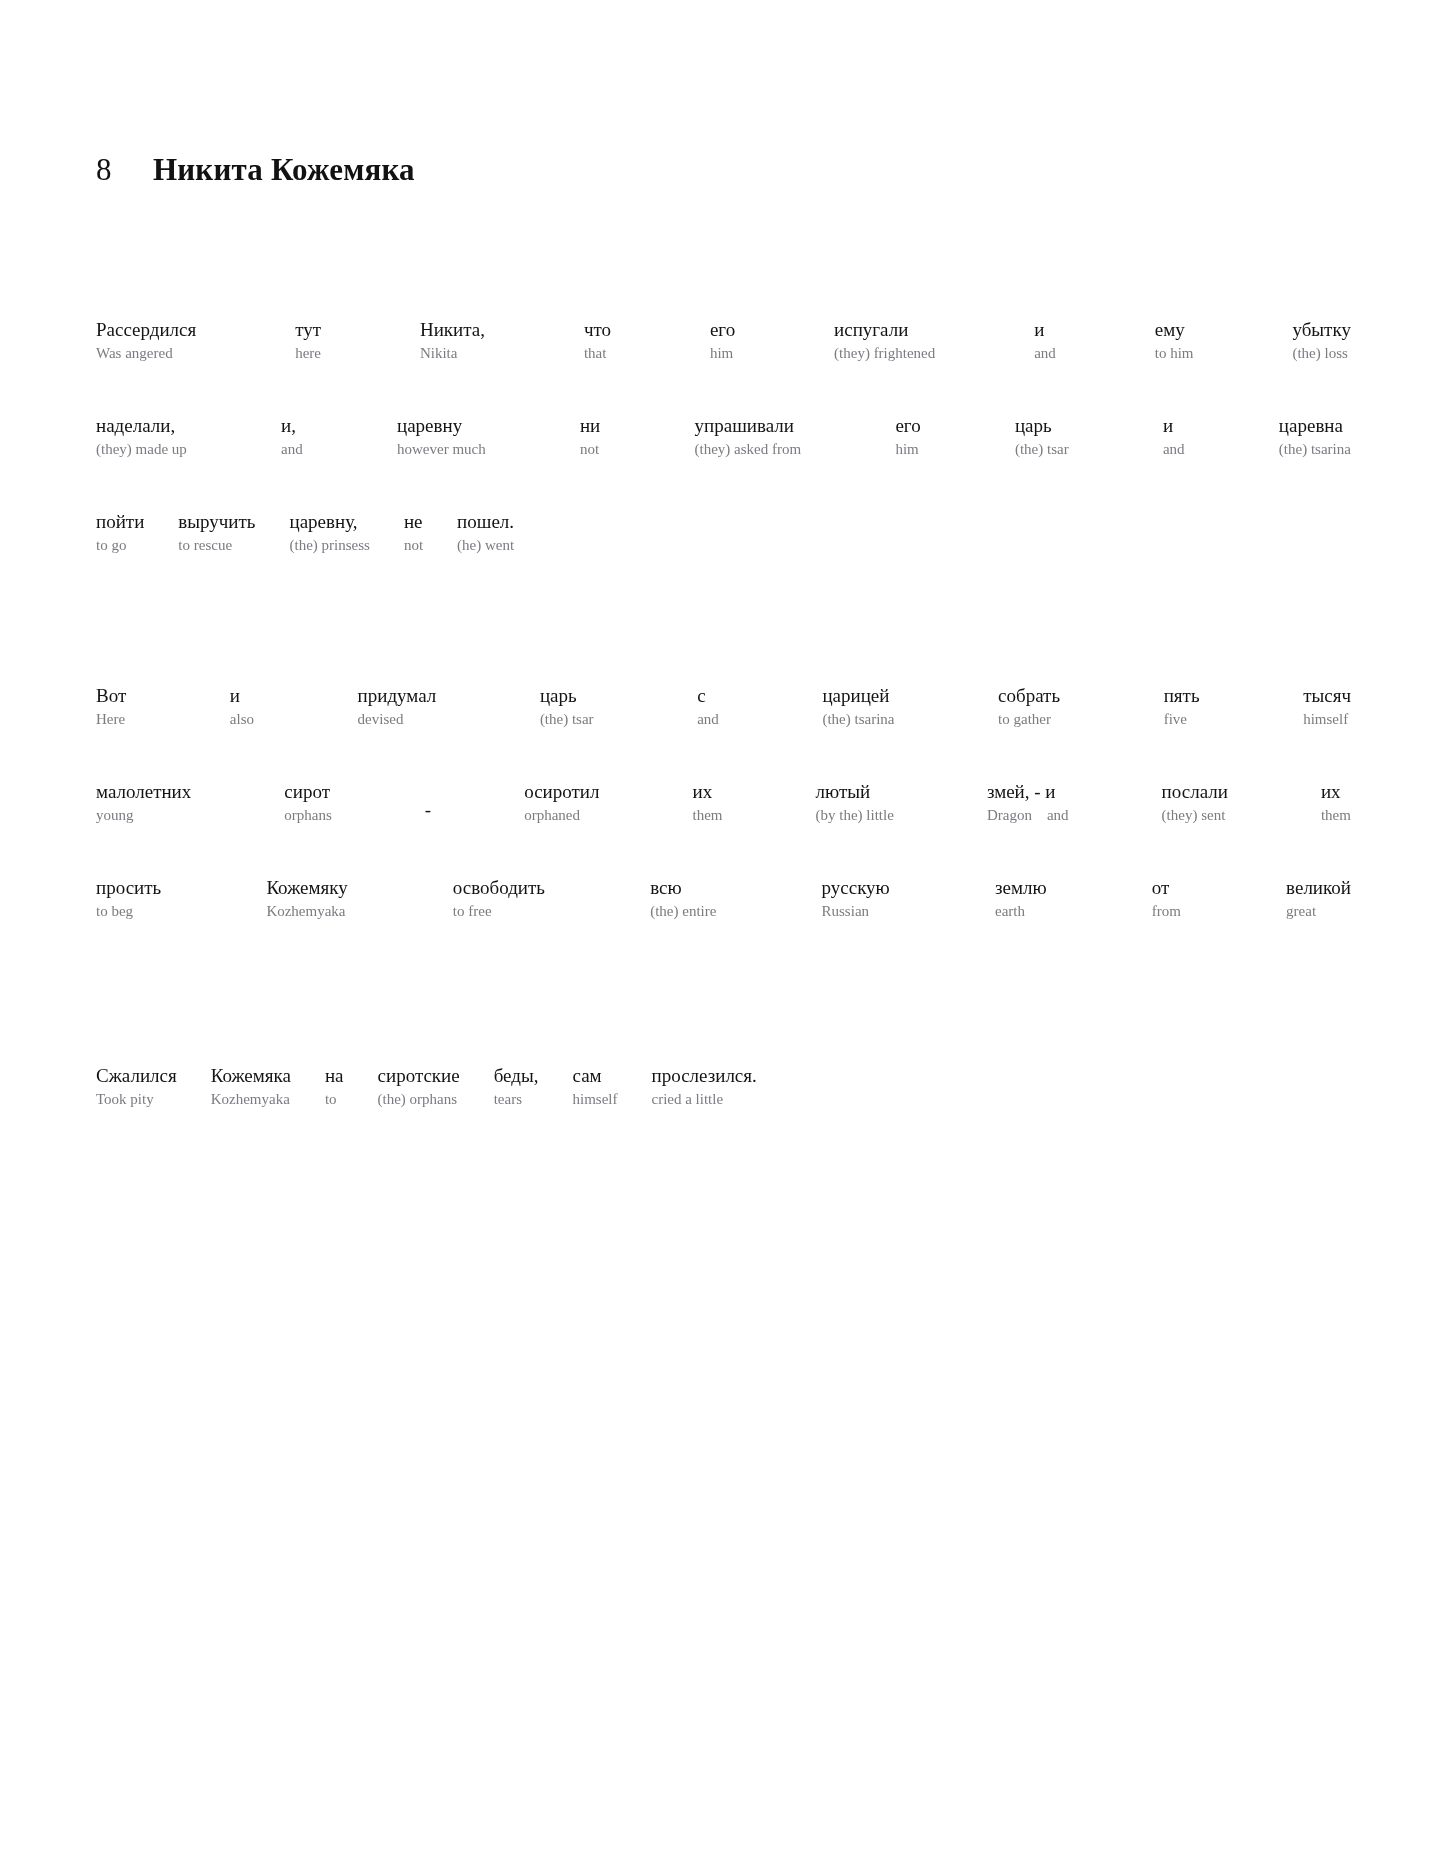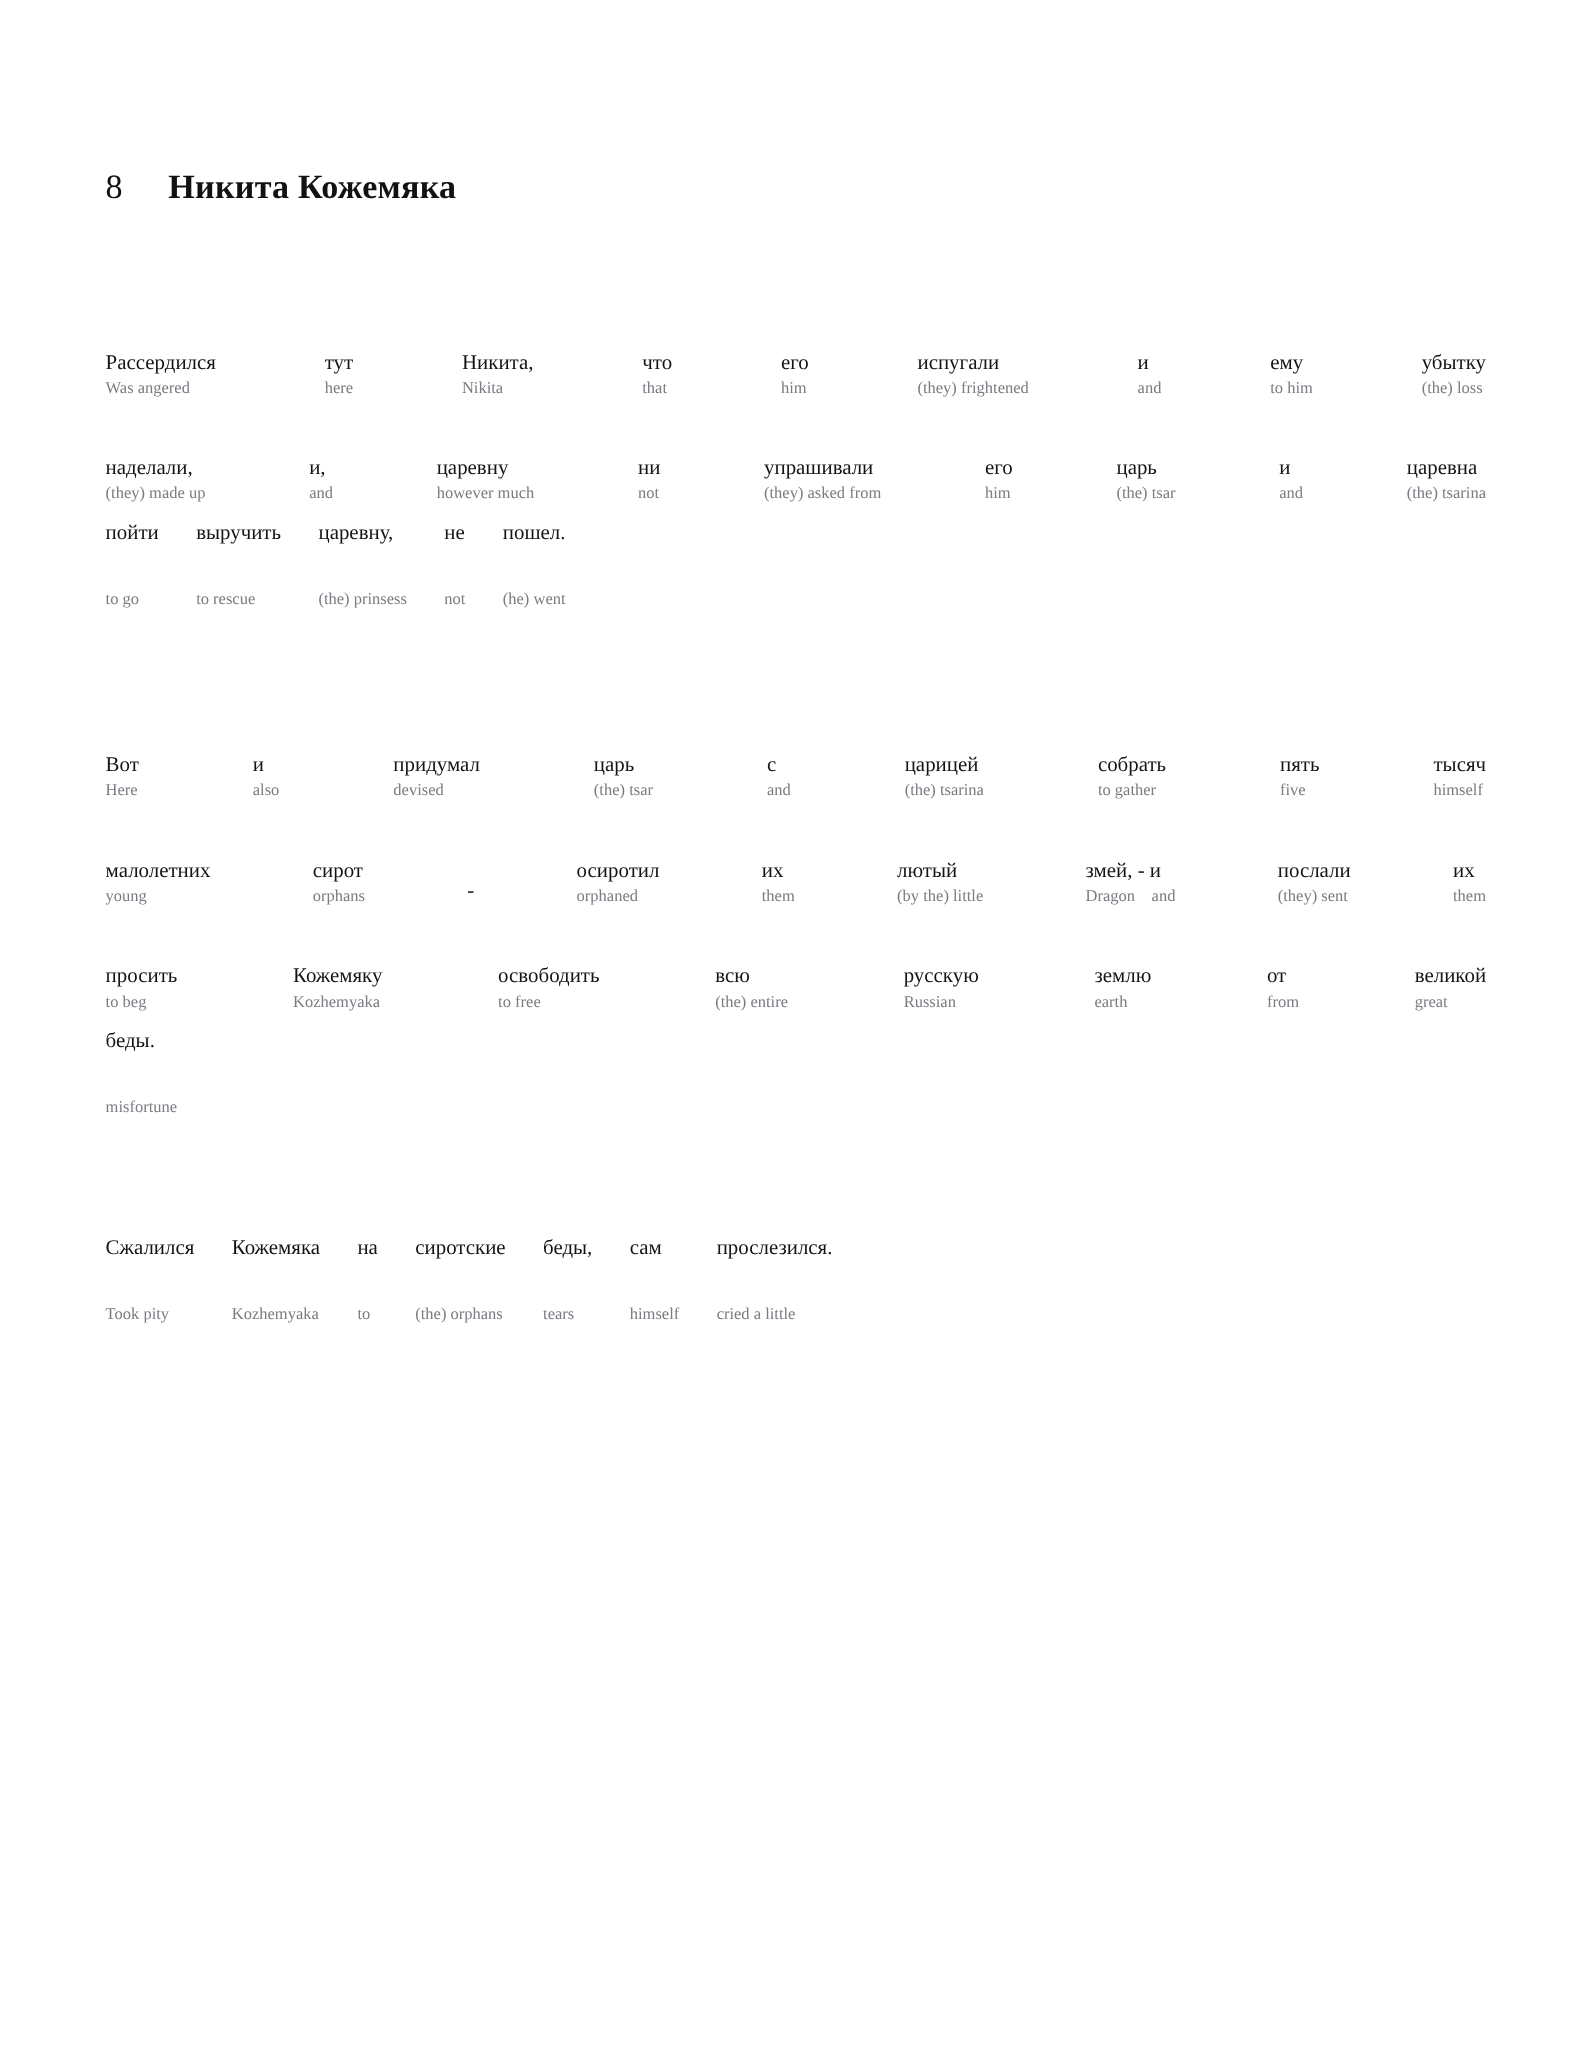--- a/index.html
+++ b/index.html
@@ -62,21 +62,21 @@
     margin-bottom: 0;
     height: 96px;
     box-sizing: border-box;
   }
   .iline.justify {
     justify-content: space-between;
   }
   .iline.left {
     justify-content: flex-start;
   }
-  .iline.left .token { margin-right: 34px; gap: 37px; }
+  .iline.left .token { margin-right: 34px; }
 
   .token {
     display: flex;
     flex-direction: column;
     align-items: flex-start;
     flex: 0 0 auto;
   }
   .token .ru {
     font-size: 19px;
     line-height: 1.12;
@@ -320,26 +320,20 @@
             </div>
             <div class="token">
               <div class="ru">от</div>
               <div class="en">from</div>
             </div>
             <div class="token">
               <div class="ru">великой</div>
               <div class="en">great</div>
             </div>
           </div>
-          <div class="iline left">
-            <div class="token">
-              <div class="ru">беды.</div>
-              <div class="en">misfortune</div>
-            </div>
-          </div>
         </div>
         <div class="para-gap-xl"></div>
         <div class="paragraph">
           <div class="iline left">
             <div class="token">
               <div class="ru">Сжалился</div>
               <div class="en">Took pity</div>
             </div>
             <div class="token">
               <div class="ru">Кожемяка</div>

